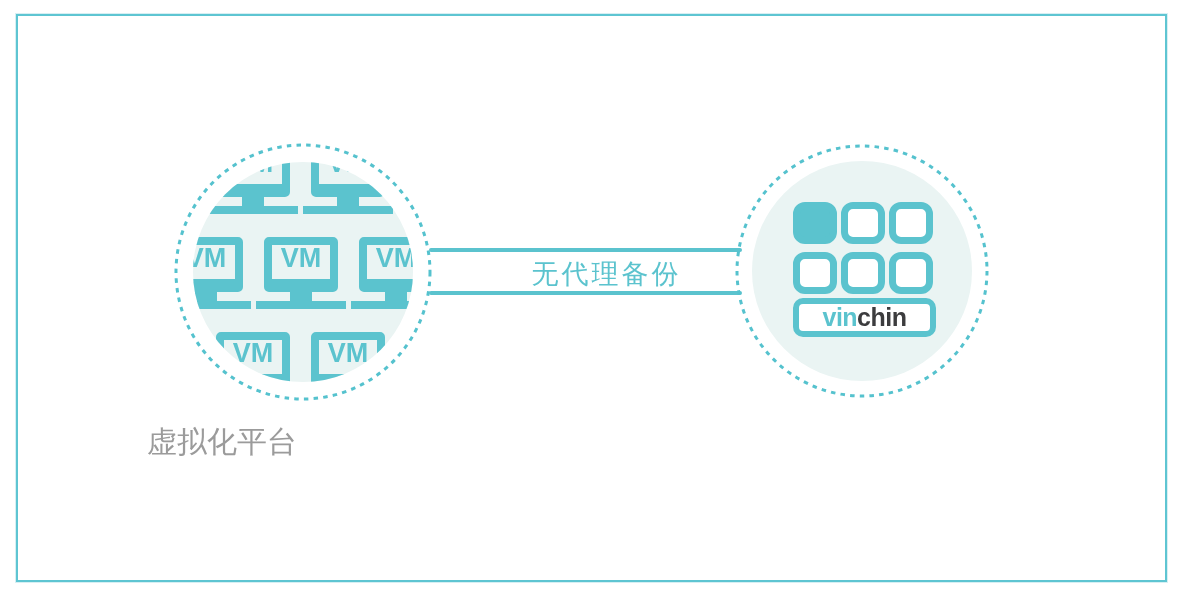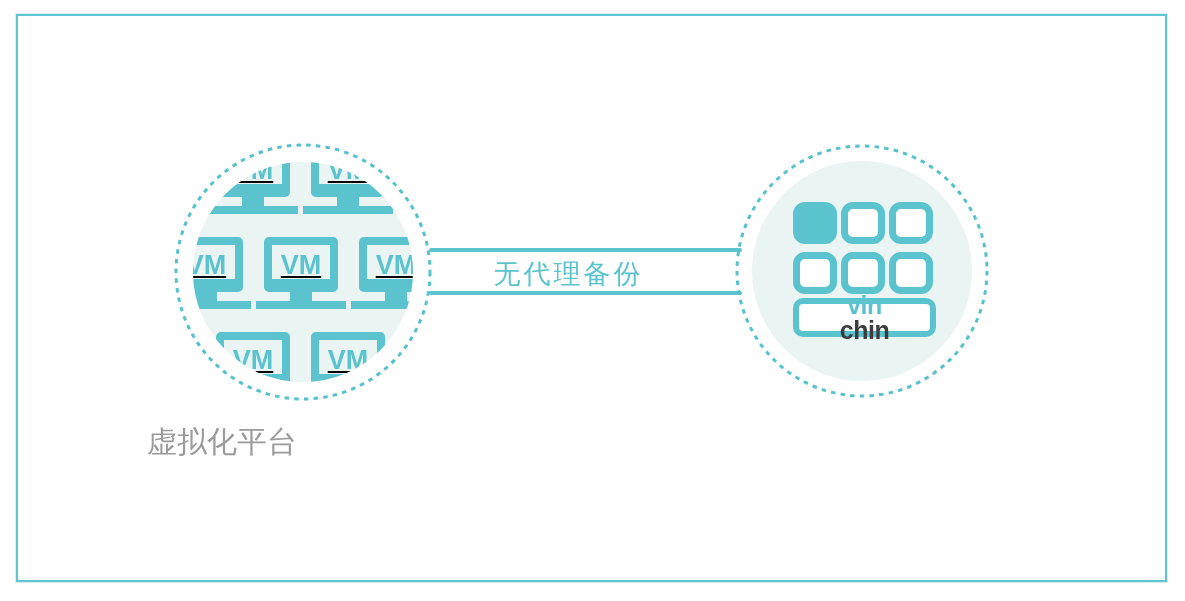--- a/index.html
+++ b/index.html
@@ -30,45 +30,45 @@
     position:absolute;width:220px;height:220px;border-radius:50%;
     background:var(--disc-bg);overflow:hidden;
   }
   .disc-left{left:193px;top:162px;}
   .disc-right{left:752px;top:161px;}
   
   .vm{position:absolute;width:74px;height:72px;}
   .vm-screen{
     box-sizing:border-box;width:74px;height:55px;
     border:8px solid var(--teal);border-bottom-width:13px;border-radius:5px;
-    display:flex;align-items:flex-end;justify-content:center;text-decoration:underline;
+    display:flex;align-items:flex-start;justify-content:center;
   }
   .vm-text{font-weight:700;font-size:27px;line-height:1;color:var(--teal);letter-spacing:0;}
   .vm-neck{position:absolute;left:26px;top:55px;width:22px;height:10px;background:var(--teal);}
   .vm-base{position:absolute;left:-8px;top:64px;width:90px;height:8px;background:var(--teal);}
   
   .sq{
     position:absolute;box-sizing:border-box;width:44px;height:42px;
     border:7px solid var(--teal);border-radius:12px;background:#ffffff;
   }
   .sq.filled{background:var(--teal);}
   .plate{
     position:absolute;box-sizing:border-box;left:41px;top:137px;width:143px;height:39px;
     border:6px solid var(--teal);border-radius:10px;background:#ffffff;
     display:flex;align-items:center;justify-content:center;
-    font-weight:700;font-size:25px;line-height:1;letter-spacing:-0.5px;flex-direction:column;
+    font-weight:700;font-size:25px;line-height:1;letter-spacing:-0.5px;
   }
   .plate .vin{color:var(--teal);}
   .plate .chin{color:var(--brand-dark);}
   
   .line{position:absolute;left:429px;width:313px;height:4px;background:var(--teal);border-radius:2px;}
   .line-top{top:248px;}
   .line-bottom{top:291px;}
   .conn-label{
-    position:absolute;left:412px;width:313px;top:256px;text-align:center;
+    position:absolute;left:450px;width:313px;top:256px;text-align:center;
     font-size:27px;color:var(--teal);letter-spacing:3px;
   }
   
   .label{position:absolute;top:422px;width:320px;text-align:left;font-size:30px;color:var(--label-gray);}
   .label-left{left:147px;}
   .label-right{left:704px;}
 </style>
 </head>
 <body>
 

